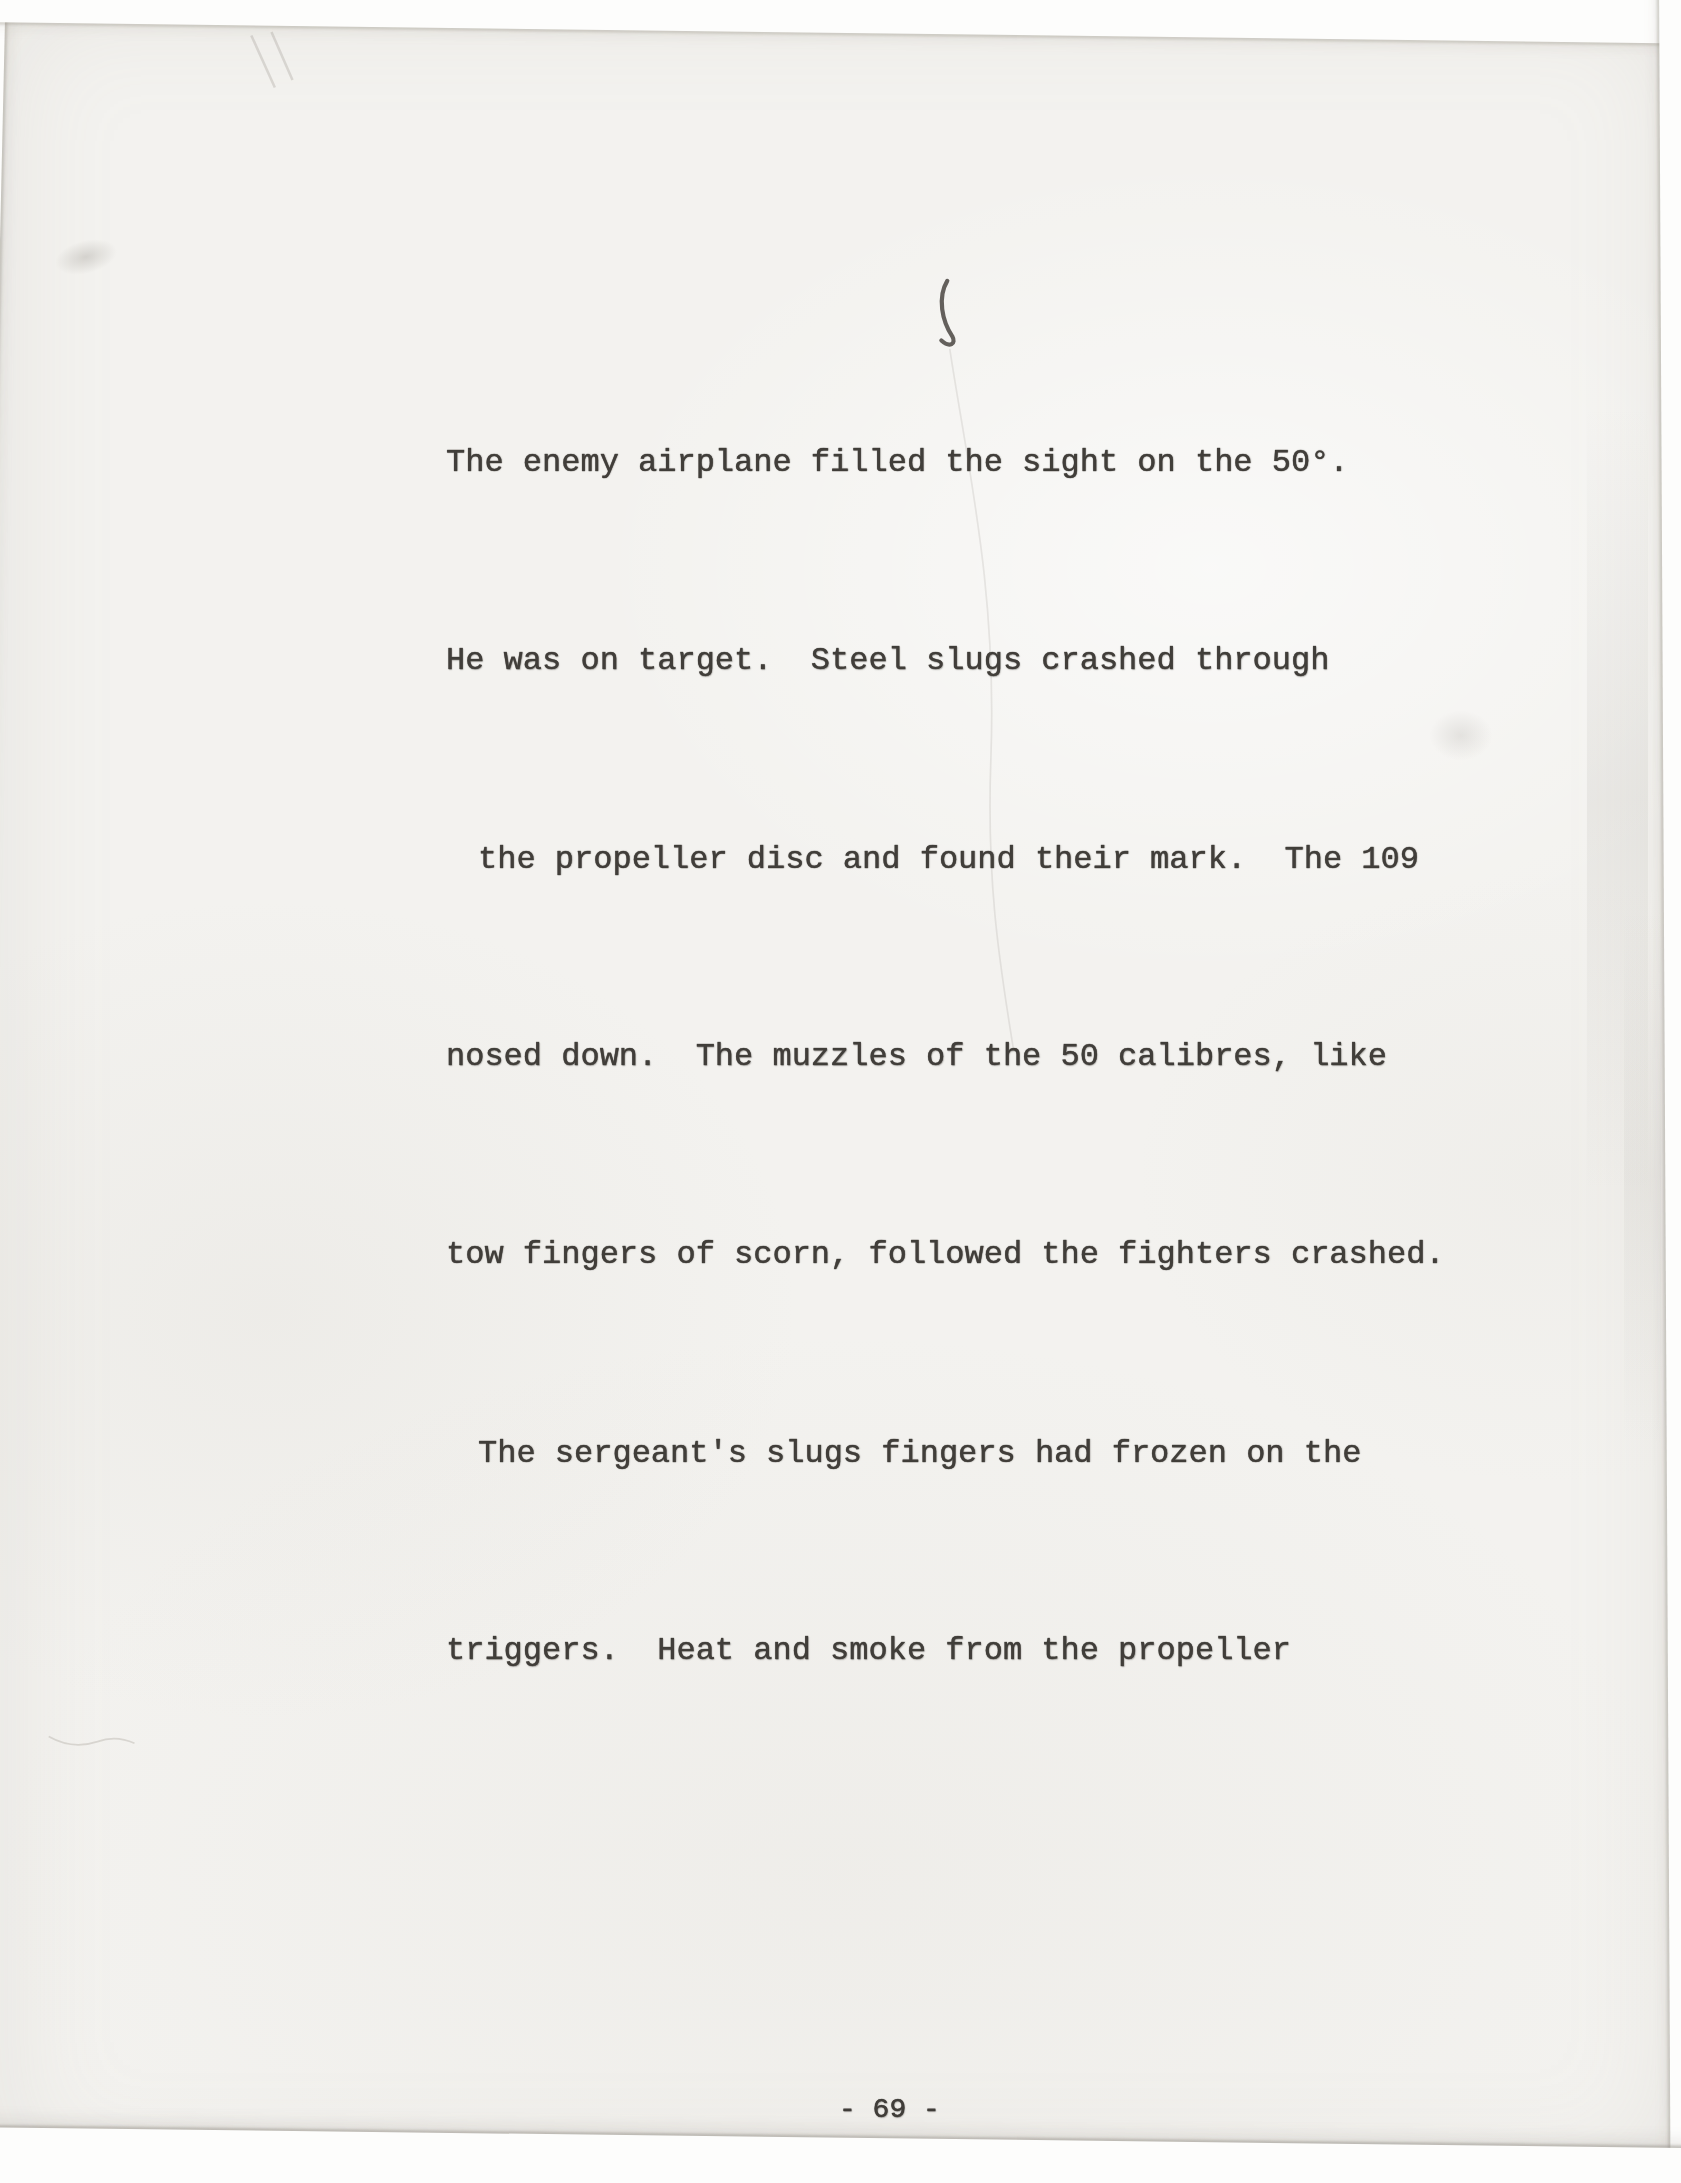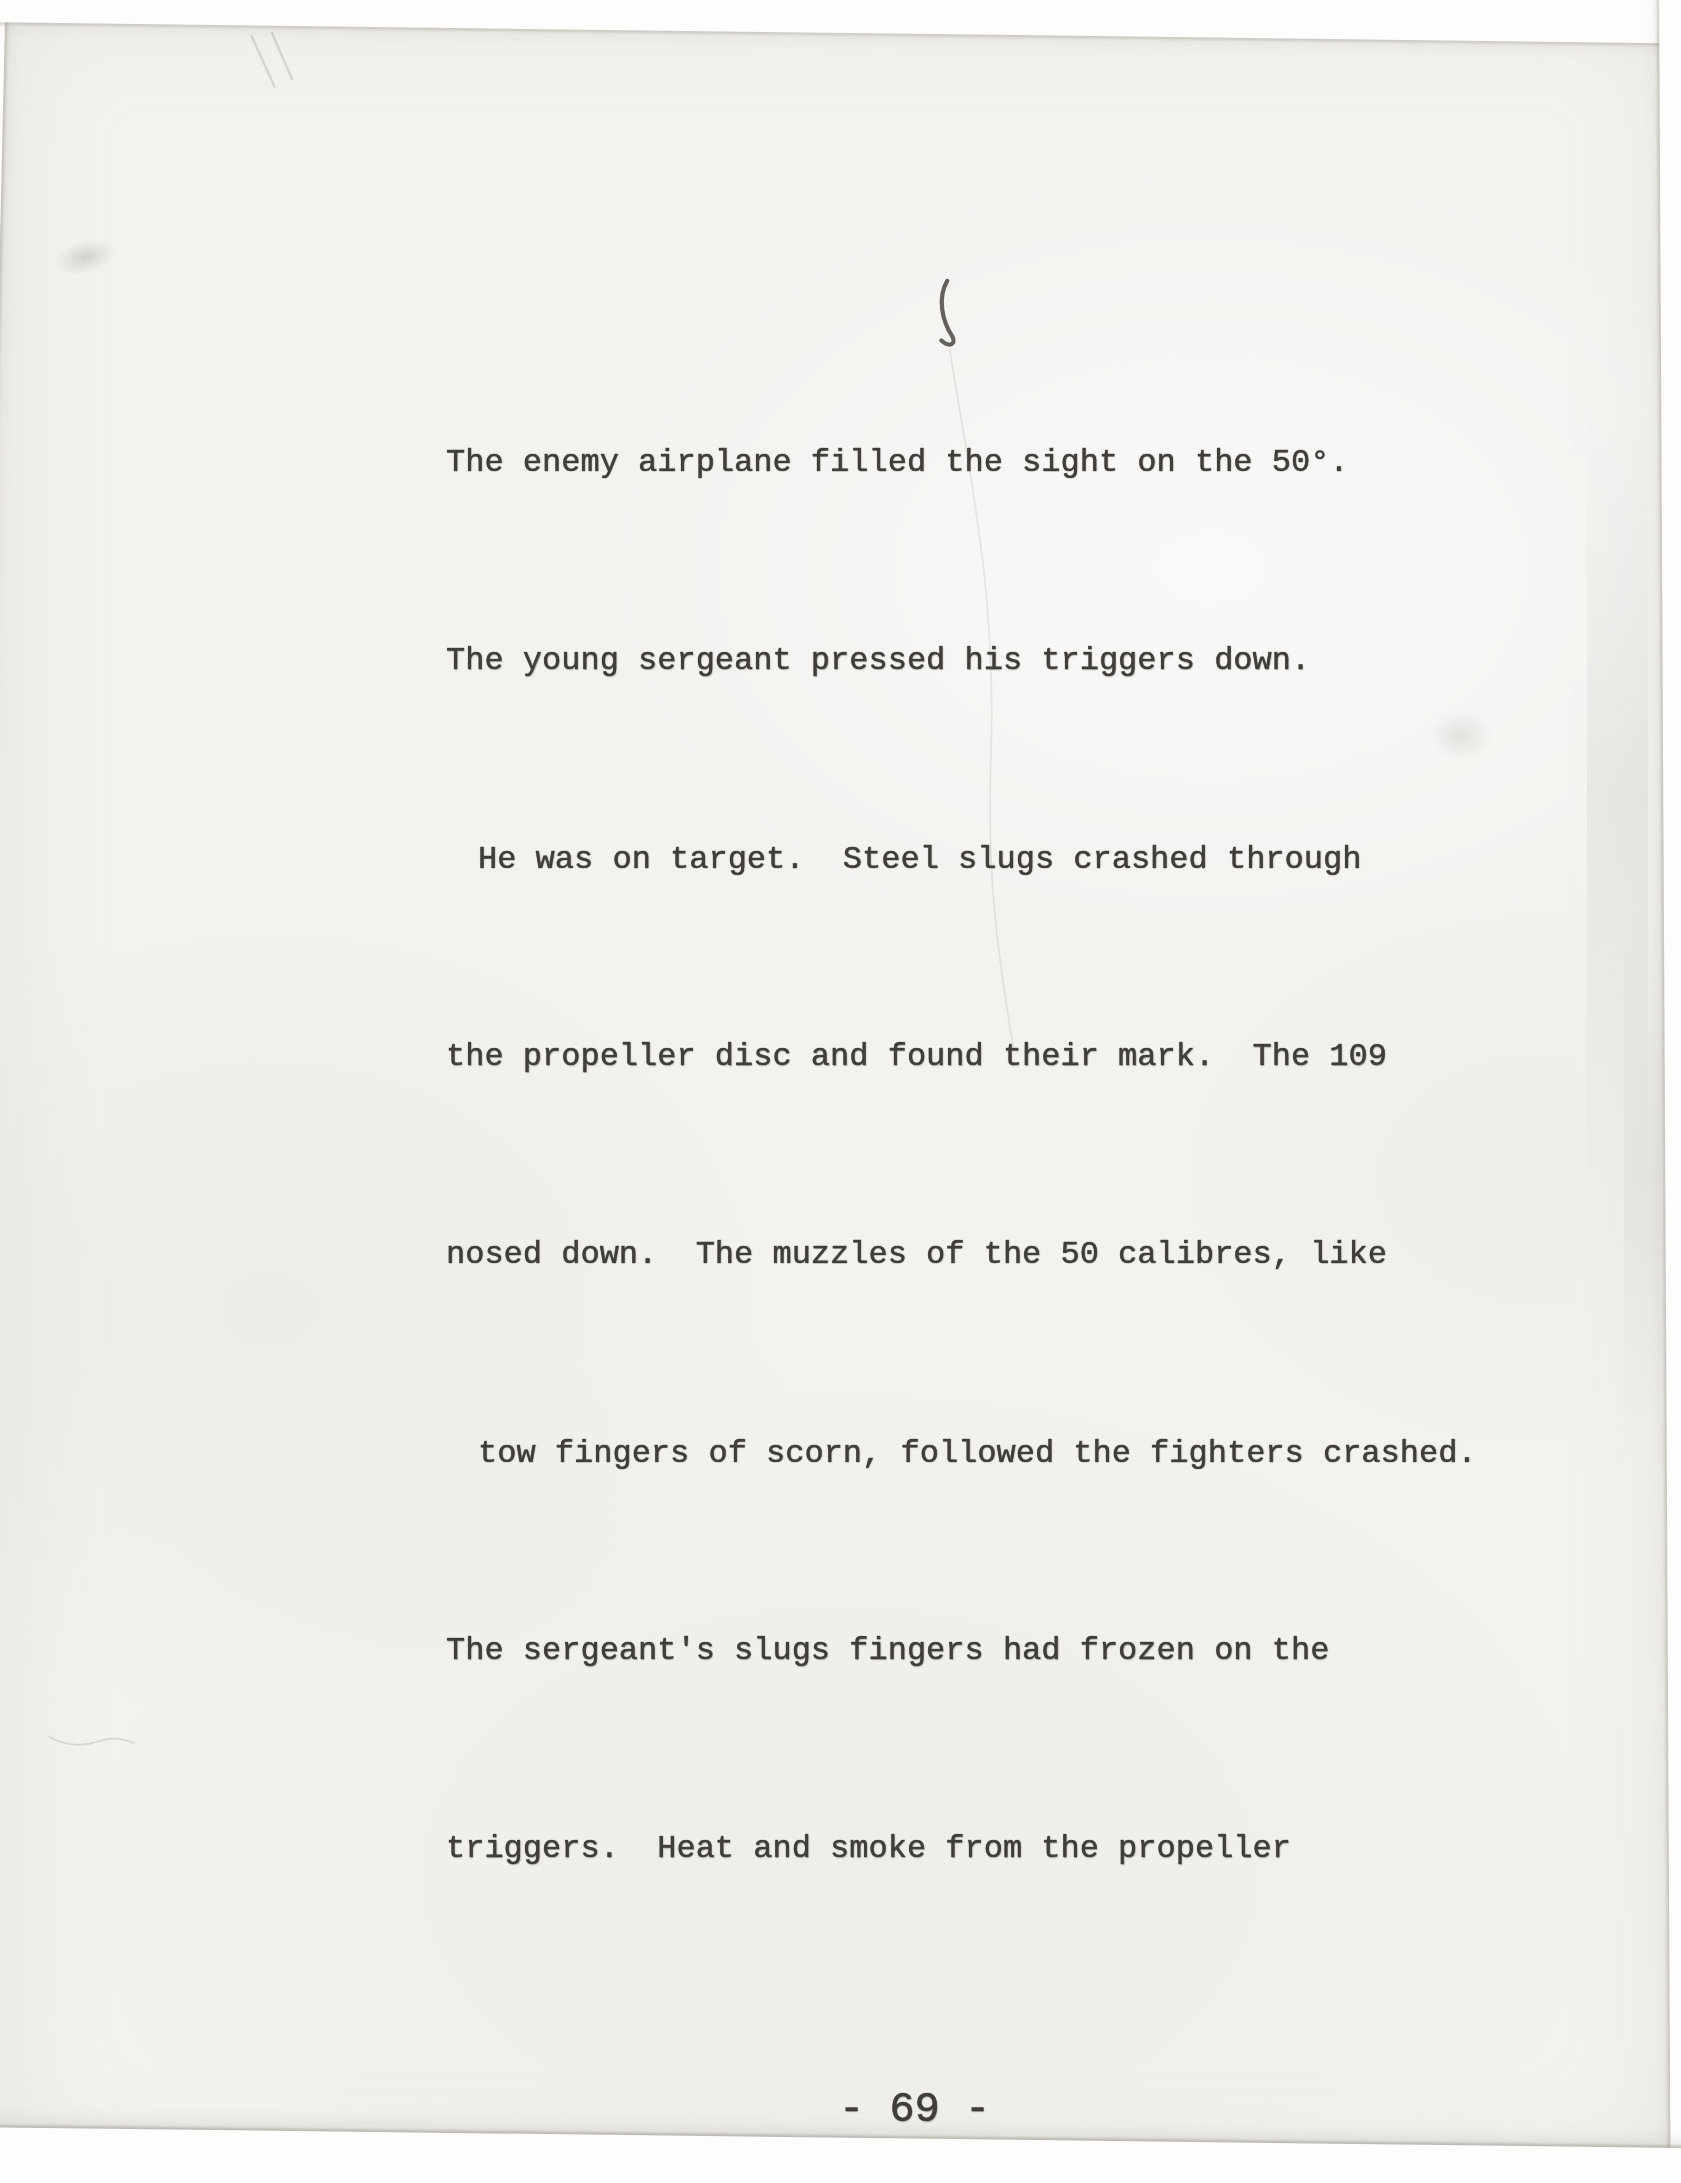--- a/index.html
+++ b/index.html
@@ -40,21 +40,21 @@
     -webkit-text-stroke:0.4px rgba(60,57,52,.5);
     filter:blur(0.3px);
   }
   .line{height:66px;}
   .line:nth-child(3n){transform:translateY(0.5px);margin-left:32px;}
   .line:nth-child(4n+1){transform:translateY(-0.4px);}
   .line:nth-child(n+19){-webkit-text-stroke:0.6px rgba(53,50,46,.58);}
   .page-number{
     position:absolute;left:839px;top:2077px;z-index:3;
     color:var(--ink);
-    font-size:42px;line-height:66px;white-space:pre;
+    font-size:28px;line-height:66px;white-space:pre;
     text-shadow:0 0 0.8px rgba(63,60,55,.85), 0.6px 0.8px 1.3px rgba(63,60,55,.4);
     -webkit-text-stroke:0.6px rgba(53,50,46,.55);
     filter:blur(0.3px);
   }
   
   .artifacts{position:absolute;left:0;top:0;z-index:4;pointer-events:none;}
   .ink-mark{fill:none;stroke:#44403b;stroke-width:5;stroke-linecap:round;opacity:.82;}
   .scratch{fill:none;stroke:#6e685f;stroke-width:2;opacity:.13;}
   .pencil{fill:none;stroke:#8a847a;stroke-width:3;opacity:.25;}
   .wrinkle{fill:none;stroke:#9b958a;stroke-width:2;opacity:.3;}
@@ -106,21 +106,20 @@
 
   <div class="vignette"></div>
 
   <div class="smudge smudge-a"></div>
   <div class="smudge smudge-b"></div>
   <div class="ghost-streak-1"></div>
   <div class="ghost-streak-2"></div>
 
   <div class="text-block">
     <div class="line">The enemy airplane filled the sight on the 50°.</div>
-    <div class="line">The young sergeant pressed his triggers down.</div>
     <div class="line">He was on target.  Steel slugs crashed through</div>
     <div class="line">the propeller disc and found their mark.  The 109</div>
     <div class="line">nosed down.  The muzzles of the 50 calibres, like</div>
     <div class="line">tow fingers of scorn, followed the fighters crashed.</div>
     <div class="line">The sergeant's slugs fingers had frozen on the</div>
     <div class="line">triggers.  Heat and smoke from the propeller</div>
     
     
     
     

